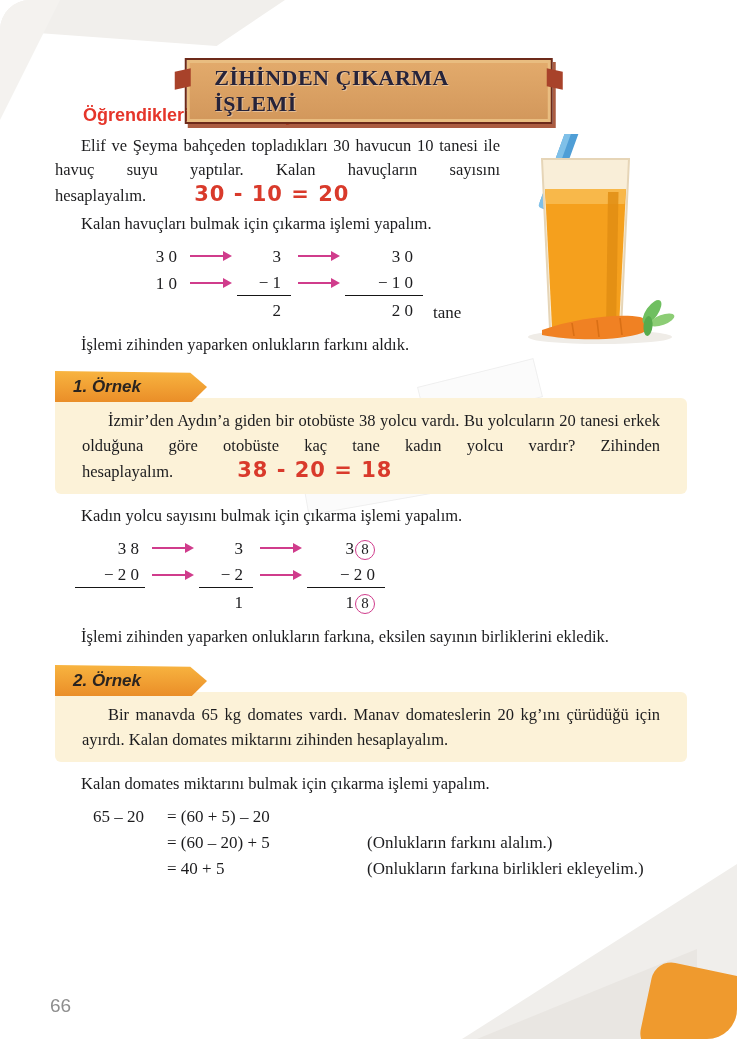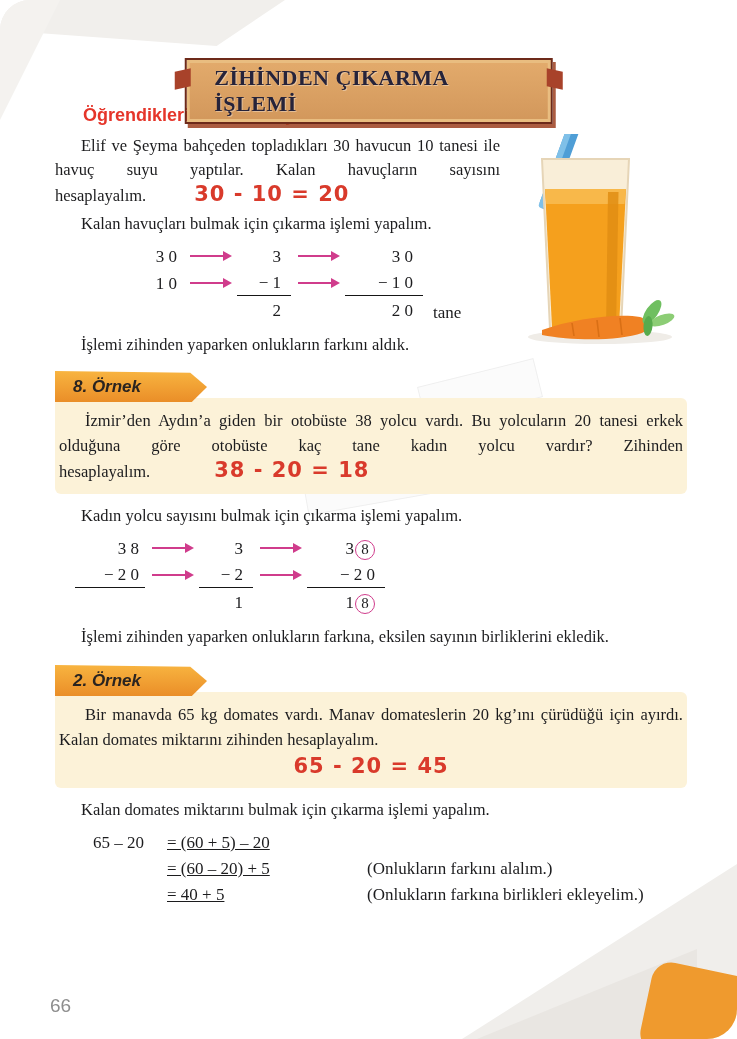--- a/index.html
+++ b/index.html
@@ -80,28 +80,28 @@
 
   
   .tag { position:relative; z-index:2; width:152px; height:31px; margin-top:14px;
          margin-bottom:-4px; display:flex; align-items:center; padding-left:18px;
          background:linear-gradient(180deg,#f8b440,#ea8e28);
          clip-path:polygon(0 0, 89% 6%, 100% 52%, 90% 100%, 0 100%);
          font-family:"Liberation Sans", sans-serif; font-weight:bold;
          font-style:italic; font-size:17px; color:#2a2420; }
   .tag.t2 { margin-top:16px; }
   .exbox { position:relative; z-index:1; background:#fcf2d8; border-radius:6px;
-           padding:10px 4px; }
+           padding:10px 27px; }
   .exbox p.body { margin-bottom:0; line-height:25px; }
 
   
   .steps { margin:8px 0 0 38px; font-size:17px; }
   .steprow { display:flex; line-height:26px; }
   .slhs { width:74px; }
-  .srhs { width:200px;text-decoration:underline; }
+  .srhs { width:200px; }
   .snote { flex:1; }
 
   
   .pagenum { position:absolute; left:50px; bottom:22px; z-index:2;
              font-family:"Liberation Sans", sans-serif; font-weight:normal;
              font-size:19px; color:#8e8e8e; }
 </style>
 </head>
 <body>
 
@@ -177,21 +177,21 @@
         <span class="wnum c2">2</span>
         <span class="arrowcell"></span>
         <span class="wnum c3">2 0</span>
         <span class="suffix">tane</span>
       </div>
     </div>
 
     <p class="body note">İşlemi zihinden yaparken onlukların farkını aldık.</p>
 
     <div class="tag t1">
-      <span>8. Örnek</span>
+      <span>1. Örnek</span>
     </div>
     <div class="exbox">
       <p class="body"><span>İzmir’den Aydın’a giden bir otobüste 38 yolcu vardı. Bu yolcuların 20 tanesi erkek olduğuna göre otobüste kaç tane kadın yolcu vardır? Zihinden hesaplayalım.</span><span class="redeq inline-ex1">38 - 20 = 18</span></p>
     </div>
 
     <p class="body note">Kadın yolcu sayısını bulmak için çıkarma işlemi yapalım.</p>
 
     <div class="work w2">
       <div class="wrow">
         <span class="wnum c1">3 8</span>
@@ -224,21 +224,20 @@
       </div>
     </div>
 
     <p class="body note">İşlemi zihinden yaparken onlukların farkına, eksilen sayının birliklerini ekledik.</p>
 
     <div class="tag t2">
       <span>2. Örnek</span>
     </div>
     <div class="exbox">
       <p class="body">Bir manavda 65 kg domates vardı. Manav domateslerin 20 kg’ını çürüdüğü için ayırdı. Kalan domates miktarını zihinden hesaplayalım.</p>
-      <div class="redeq center">65 - 20 = 45</div>
     </div>
 
     <p class="body note">Kalan domates miktarını bulmak için çıkarma işlemi yapalım.</p>
 
     <div class="steps">
       <div class="steprow">
         <span class="slhs">65 – 20</span>
         <span class="srhs">= (60 + 5) – 20</span>
       </div>
       <div class="steprow">

